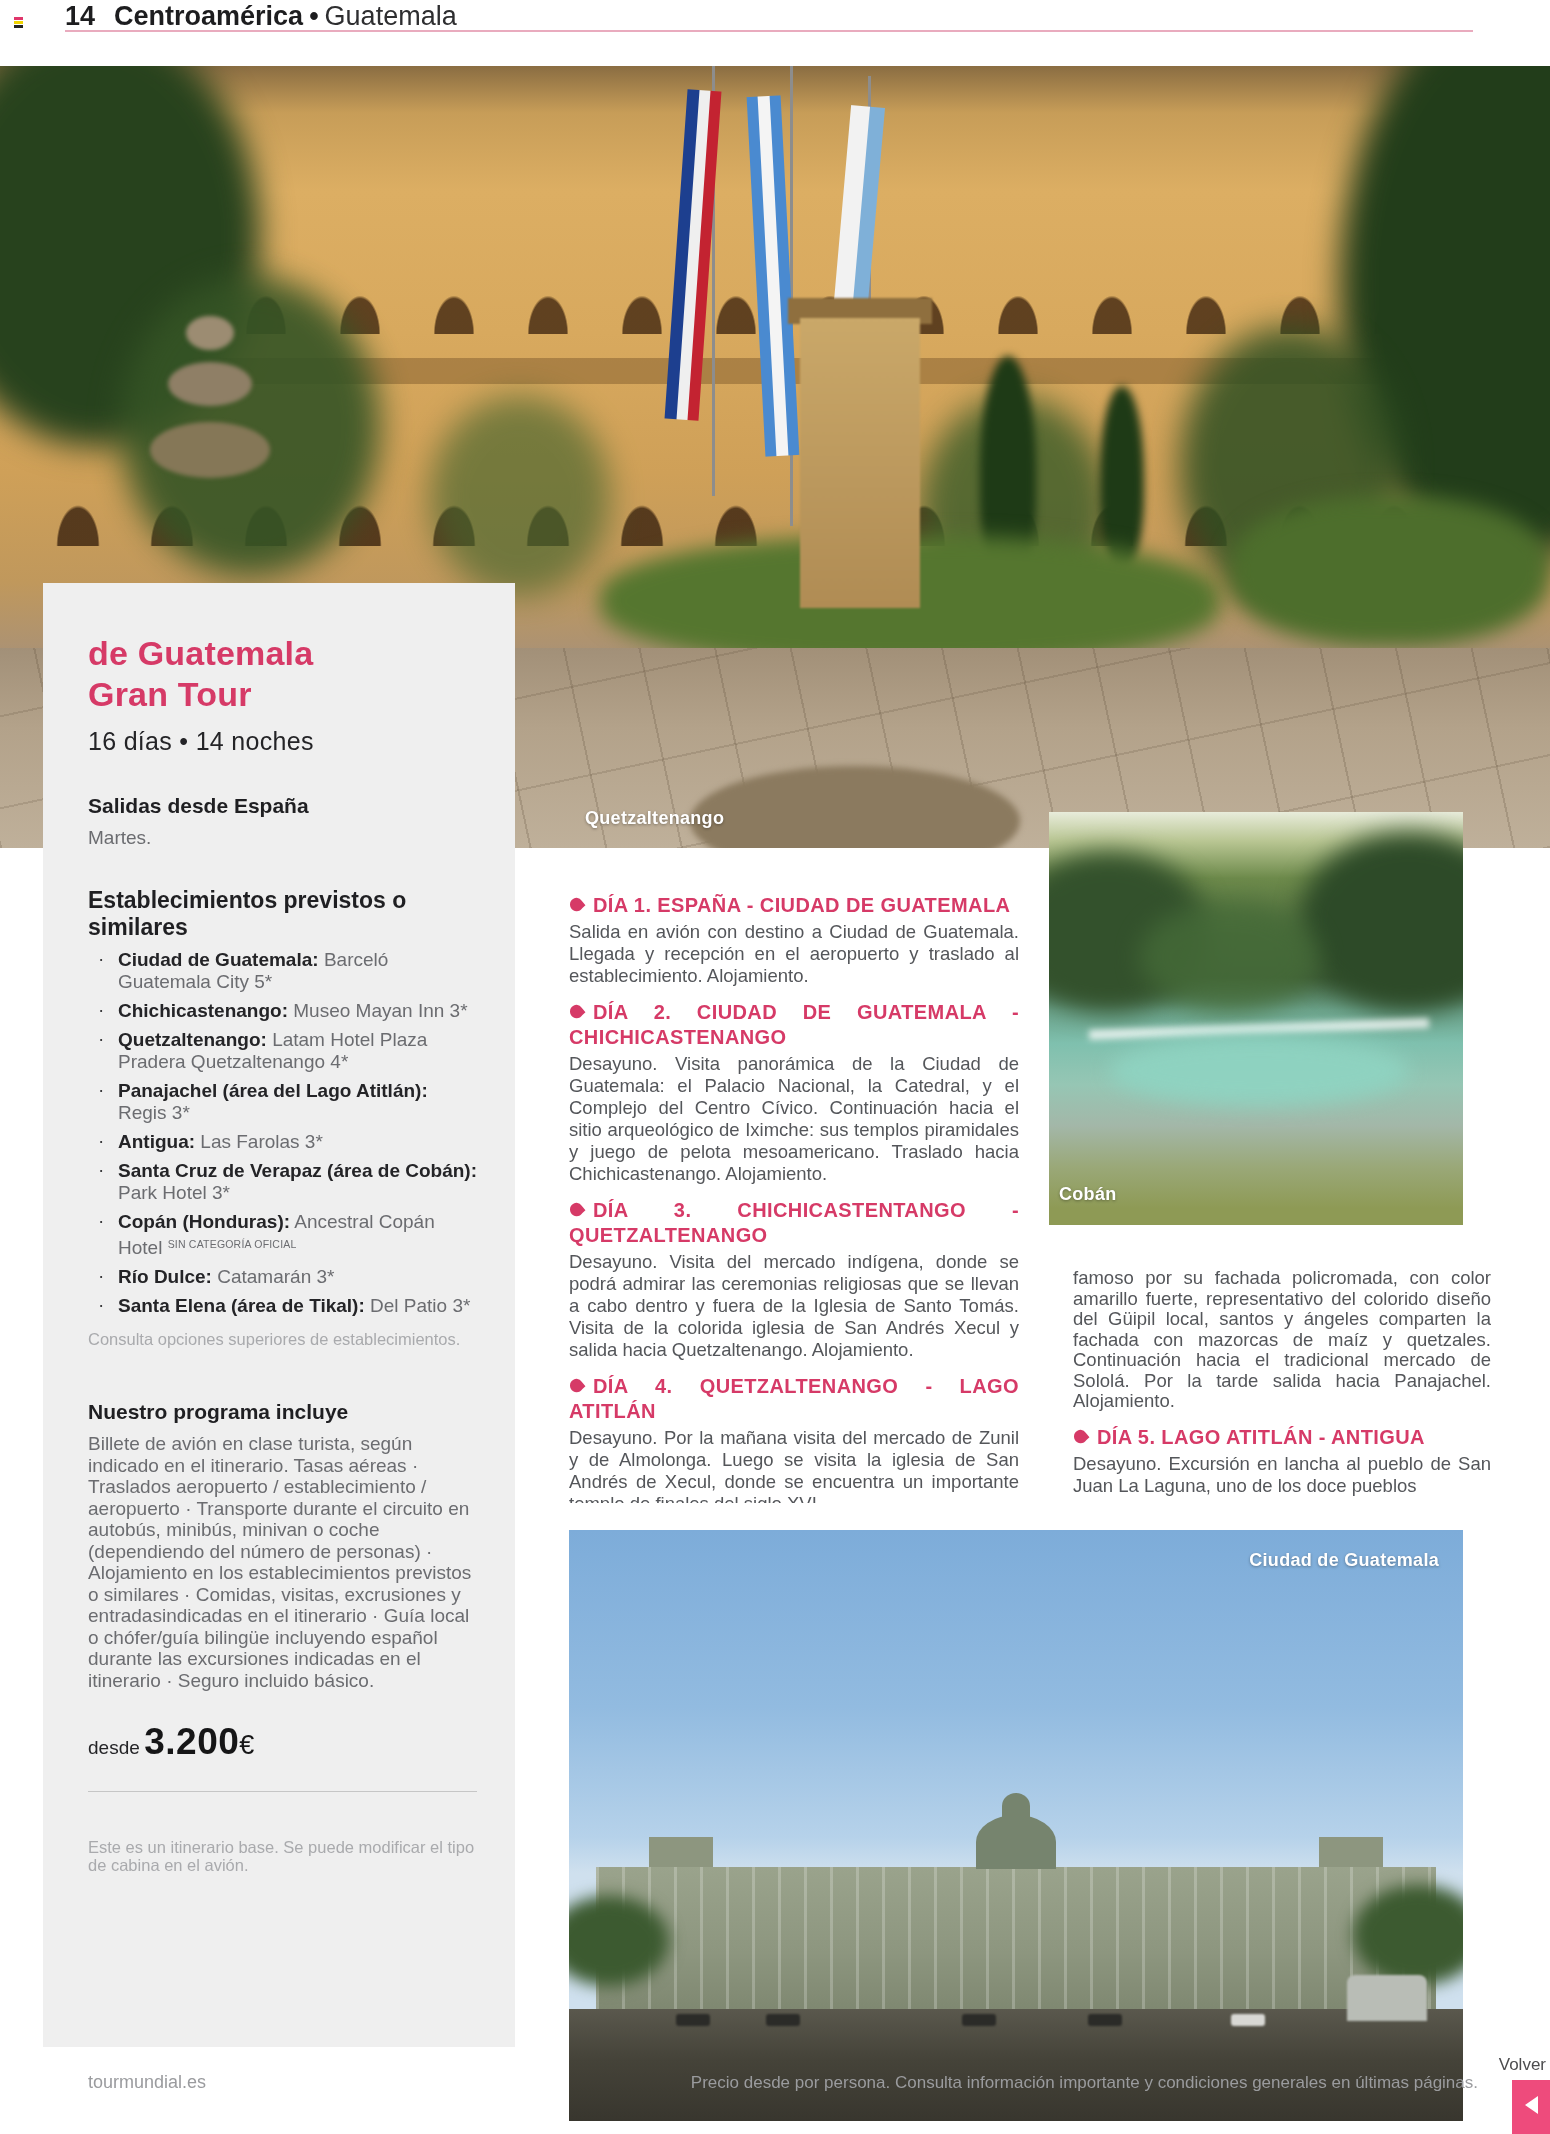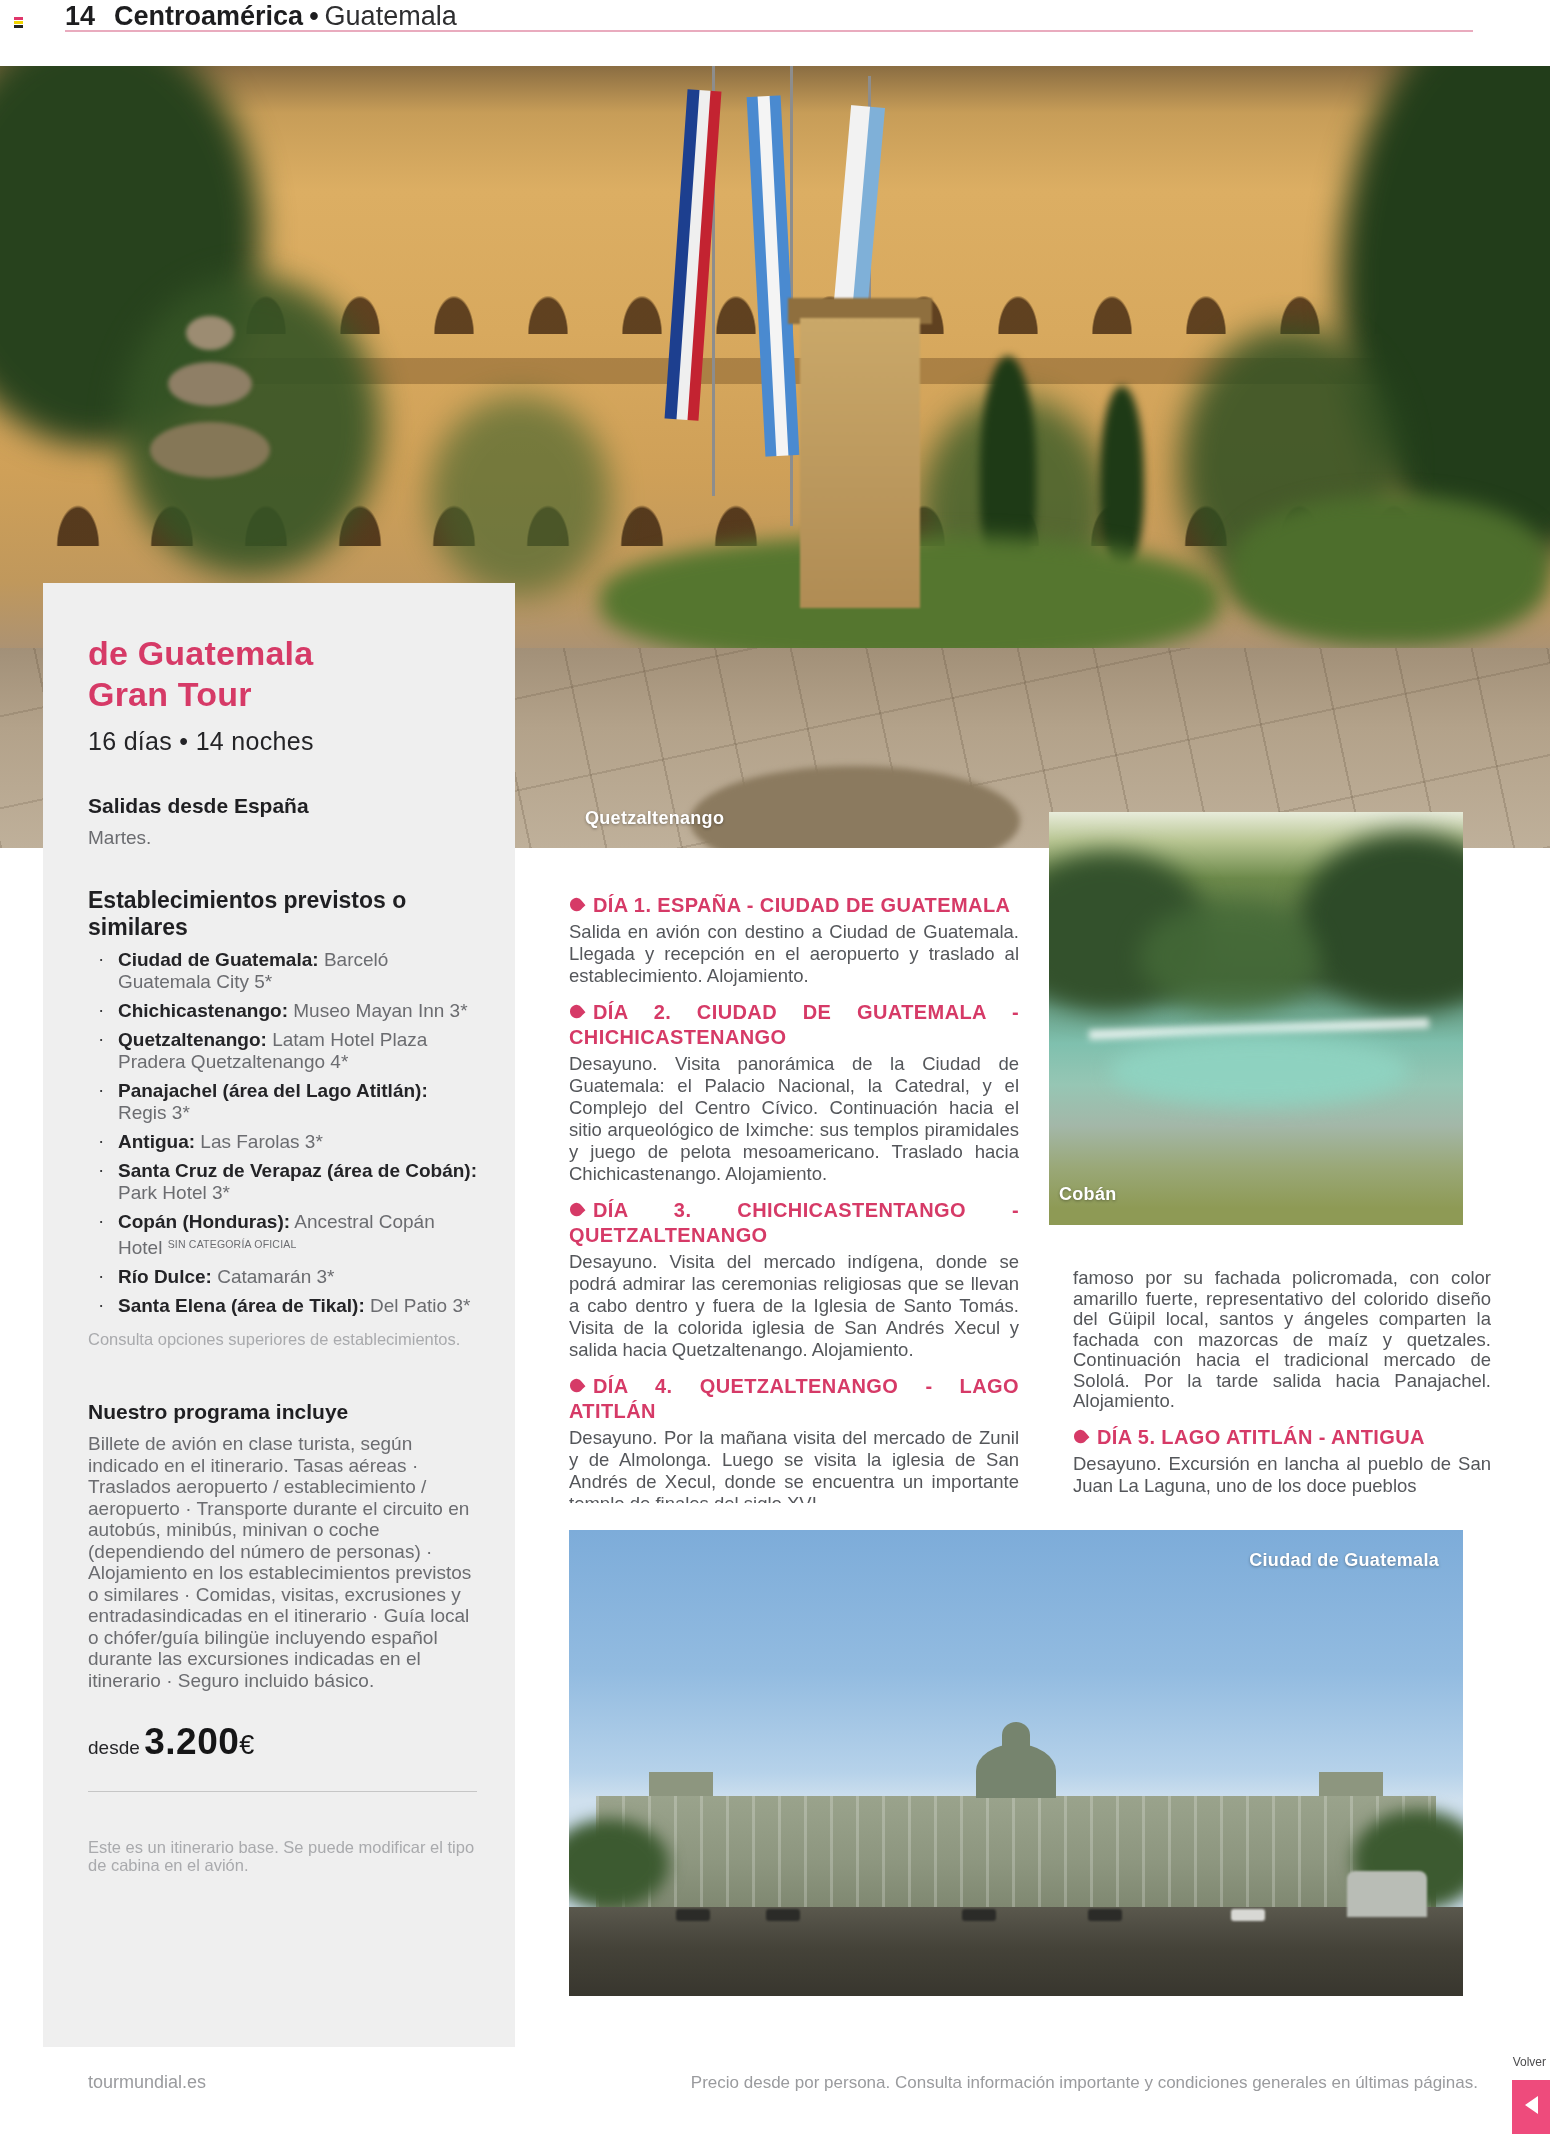--- a/index.html
+++ b/index.html
@@ -102,21 +102,21 @@
     background:linear-gradient(180deg,#e8ecdb 0%,#b9c693 7%,#6d8a4b 16%,#4c6a3c 30%,#3f5d38 40%,#6ba28a 48%,#7fc0ae 56%,#96c6b4 66%,#a3b7a8 76%,#9aa878 86%,#8e9a55 96%);}
   .cb-hill{position:absolute;border-radius:50%;filter:blur(12px);background:#33512c;}
   .cb1{left:-40px;top:40px;width:200px;height:160px;}
   .cb2{left:250px;top:20px;width:220px;height:180px;background:#2d4a28;}
   .cb3{left:90px;top:90px;width:180px;height:110px;background:#456b38;opacity:.8;}
   .cb-fall{position:absolute;left:40px;top:212px;width:340px;height:10px;background:rgba(255,255,255,.75);filter:blur(3px);transform:rotate(-2deg);}
   .cb-pool{position:absolute;left:60px;top:224px;width:300px;height:70px;background:#8fd4c2;border-radius:50%;filter:blur(10px);opacity:.9;}
   .cap-coban{left:10px;bottom:20px;top:auto;}
 
   
-  .photo-city{position:absolute;left:569px;top:1530px;width:894px;height:466px;overflow:hidden;
+  .photo-city{position:absolute;left:569px;top:1530px;width:894px;height:591px;overflow:hidden;
     background:linear-gradient(180deg,#7dacd9 0%,#92bbe0 30%,#b6d2ea 52%,#cfe0ee 58%,#cfe0ee 100%);}
   .c-palace{position:absolute;left:3%;right:3%;top:57%;height:24%;
     background:linear-gradient(180deg,#9aa38c 0%,#8d967f 60%,#7f8871 100%);}
   .c-palace::after{content:"";position:absolute;inset:0;
     background:repeating-linear-gradient(90deg,rgba(255,255,255,.22) 0 3px,transparent 3px 26px);}
   .c-wing{position:absolute;top:52%;width:64px;height:29%;background:#8d967f;}
   .cw1{left:9%;} .cw2{right:9%;}
   .c-dome{position:absolute;left:calc(50% - 40px);top:calc(57% - 52px);width:80px;height:54px;
     background:#76846e;border-radius:50% 50% 0 0;}
   .c-dome2{position:absolute;left:calc(50% - 14px);top:calc(57% - 74px);width:28px;height:26px;
@@ -127,21 +127,21 @@
   .c-plaza{position:absolute;left:0;right:0;bottom:0;height:19%;
     background:linear-gradient(180deg,#5a584d 0%,#454339 45%,#38362e 100%);}
   .c-car{position:absolute;bottom:16%;width:34px;height:12px;background:#2b2b28;border-radius:3px;filter:blur(1px);}
   .cc1{left:12%;} .cc2{left:22%;} .cc3{left:44%;} .cc4{left:58%;} .cc5{left:74%;background:#d8d8d4;}
   .c-tent{position:absolute;right:4%;bottom:17%;width:80px;height:46px;background:#b9bdb6;border-radius:8px 8px 0 0;filter:blur(1px);}
   .cap-city{right:24px;top:20px;left:auto;}
 
   
   .footer-site{position:absolute;left:88px;top:2072px;font-size:18px;color:#9a9b9e;}
   .footer-legal{position:absolute;right:72px;top:2073px;font-size:17px;color:#9a9b9e;}
-  .back-label{position:absolute;right:4px;top:2055px;font-size:12px;color:#4c4c4e;margin-left:38px;}
+  .back-label{position:absolute;right:4px;top:2055px;font-size:17px;color:#4c4c4e;margin-left:38px;}
   .back-button{position:absolute;right:0;top:2080px;width:38px;height:54px;background:#ee4b7c;
     display:flex;align-items:center;justify-content:center;cursor:pointer;}
 </style>
 </head>
 <body>
 
 <div class="page">
 
   <span class="print-mark">
       <i class="pm1"></i>

